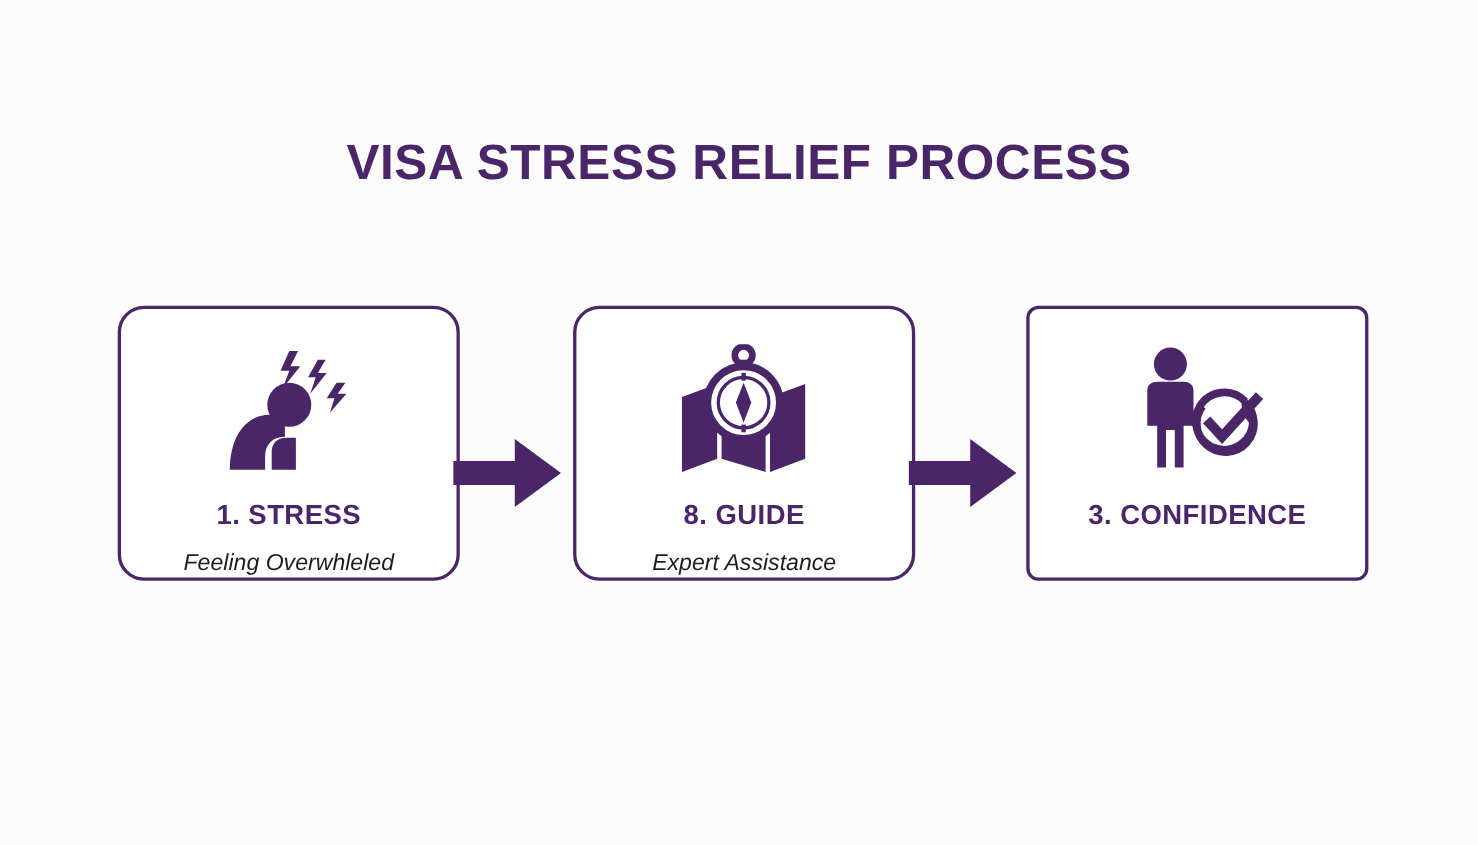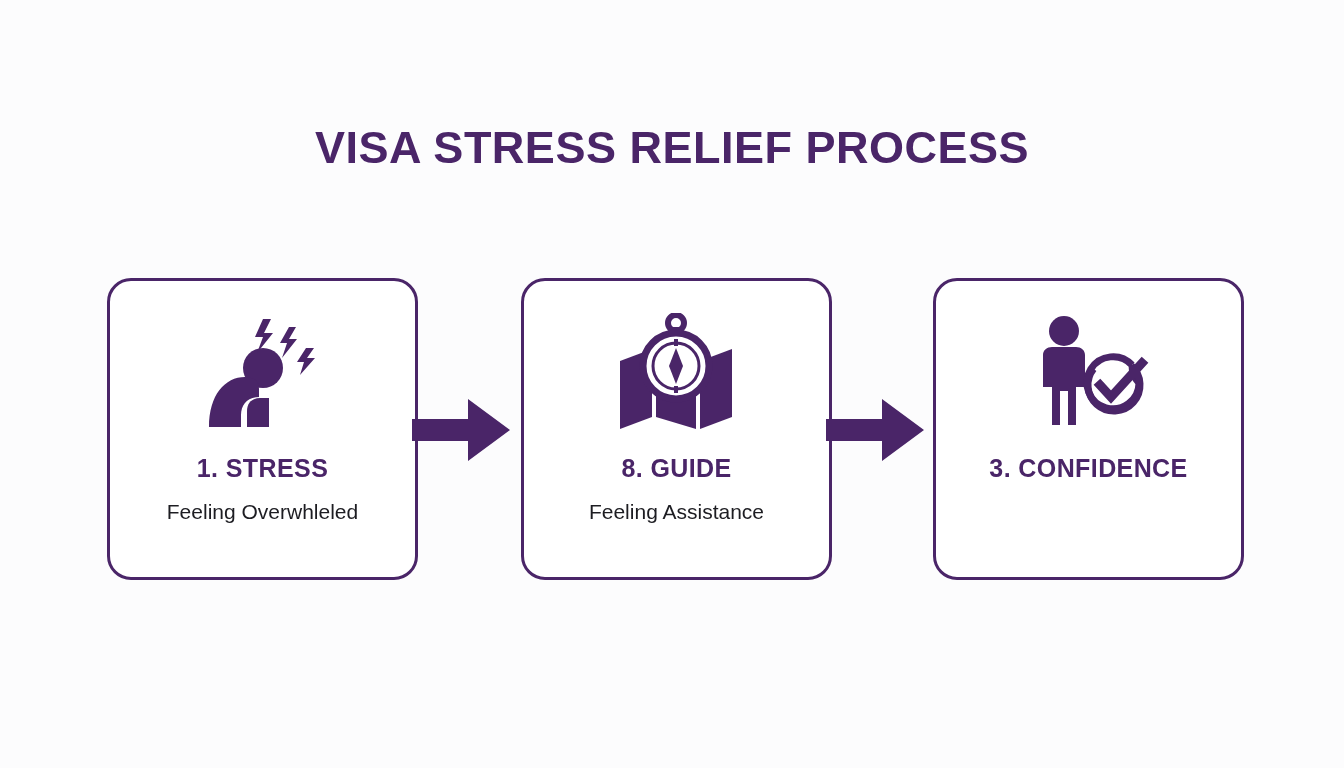--- a/index.html
+++ b/index.html
@@ -43,32 +43,32 @@
     left: 0;
     top: 278px;
     width: 1344px;
     height: 304px;
   }
 
   .step-card {
     position: absolute;
     top: 0;
     width: 311px;
-    height: 302px;
+    height: 250px;
     box-sizing: border-box;
     background: #ffffff;
     border: 3px solid #4a2568;
     border-radius: 24px;
     display: flex;
     flex-direction: column;
     align-items: center;
   }
   .step-card.card-1 { left: 107px; }
   .step-card.card-2 { left: 521px; }
-  .step-card.card-3 { left: 933px; width: 311px; }
+  .step-card.card-3 { left: 933px; width: 311px; border-radius: 11px; }
 
   .icon-wrap {
     margin-top: 30px;
     height: 122px;
     width: 160px;
     display: flex;
     align-items: center;
     justify-content: center;
   }
   .icon-wrap svg { display: block; }
@@ -82,20 +82,21 @@
     line-height: 30px;
     white-space: nowrap;
   }
   .step-caption {
     margin-top: 16px;
     font-size: 21px;
     font-weight: 400;
     color: #1d1d22;
     line-height: 26px;
     white-space: nowrap;
+    font-style: italic;
   }
 
   
   .flow-arrow {
     position: absolute;
     top: 117px;
     width: 100px;
     height: 70px;
   }
   .flow-arrow.arrow-1 { left: 412px; }
@@ -158,21 +159,21 @@
           <circle cx="64" cy="53" r="33" fill="#ffffff" stroke="#4a2568" stroke-width="7"></circle>
           <circle cx="64" cy="53" r="23" fill="none" stroke="#4a2568" stroke-width="3"></circle>
 
           <path d="M64 35 L71 53 L64 71 L57 53 Z" fill="#4a2568"></path>
 
           <rect x="62" y="26" width="4" height="7" fill="#4a2568"></rect>
           <rect x="62" y="73" width="4" height="7" fill="#4a2568"></rect>
         </svg>
       </div>
       <div class="step-title">8. GUIDE</div>
-      <div class="step-caption">Feeling Assistance</div>
+      <div class="step-caption">Expert Assistance</div>
     </div>
 
     <div class="flow-arrow arrow-2">
       <svg width="100" height="70" viewBox="0 0 100 70" aria-hidden="true">
         <path d="M0 24 L56 24 L56 4 L98 35 L56 66 L56 46 L0 46 Z" fill="#4a2568"></path>
       </svg>
     </div>
 
     <div class="step-card card-3">
       <div class="icon-wrap">

